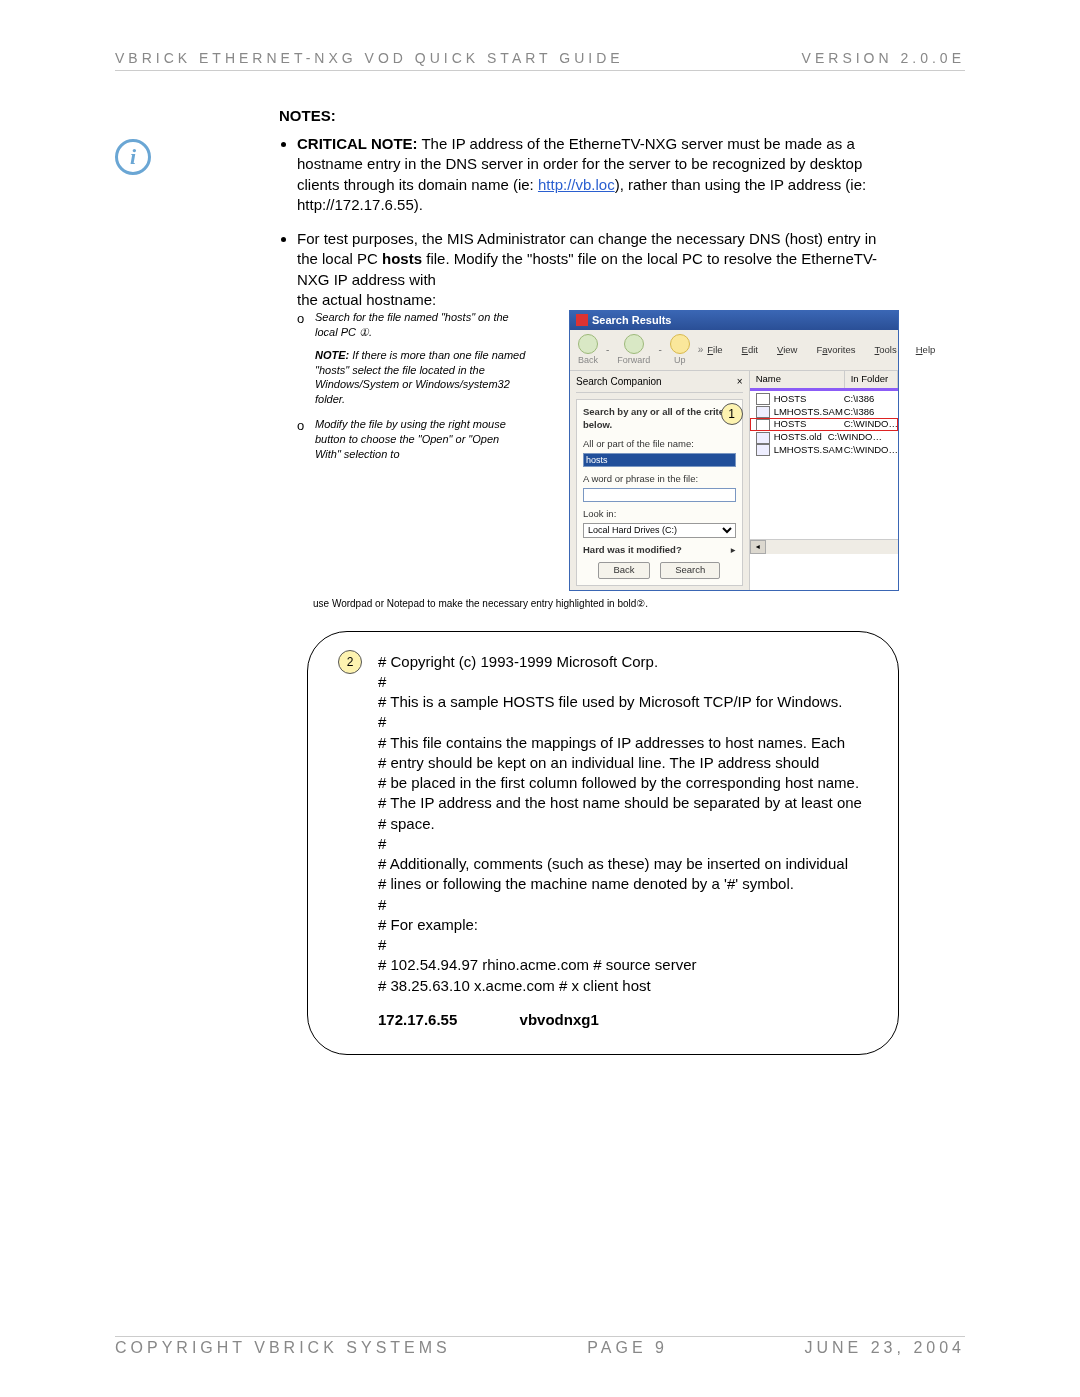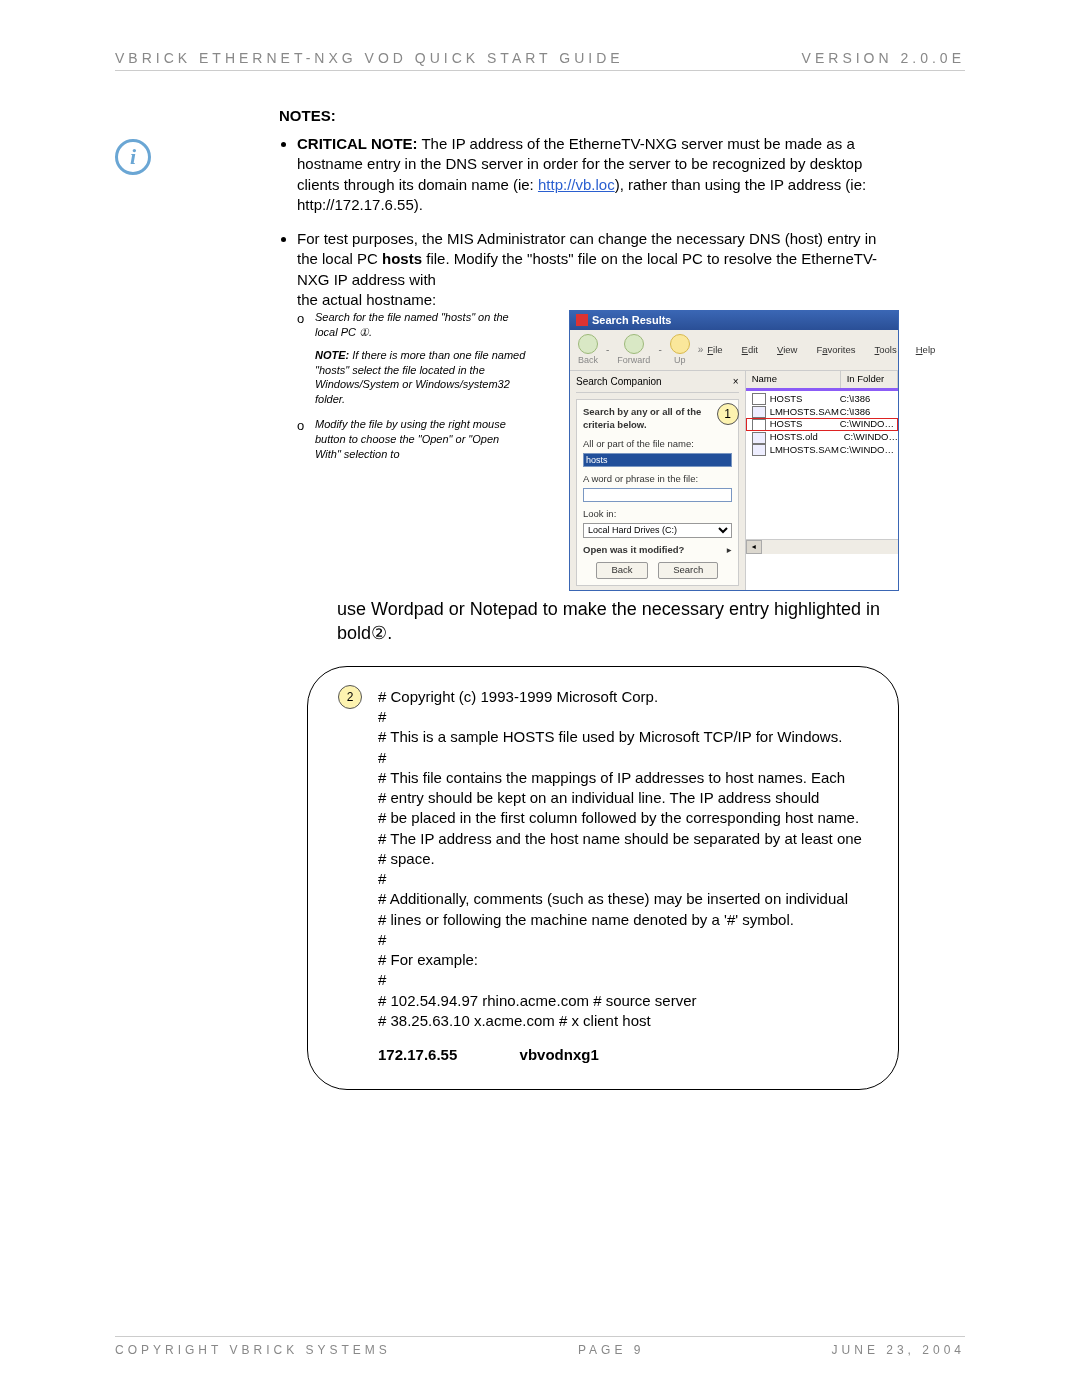--- a/index.html
+++ b/index.html
@@ -286,21 +286,21 @@
     bottom: 60px;
     border-top: 1px solid #ccc;
   }
   .footer-row {
     position: absolute;
     left: 115px;
     right: 115px;
     bottom: 40px;
     display: flex;
     justify-content: space-between;
-    font-size: 12px;
+    font-size: 16px;
     letter-spacing: 4px;
     color: #888;
   }
 </style>
 </head>
 <body>
 
 <div class="page">
 
   <div class="header-row">
@@ -369,21 +369,21 @@
                       <div style="height:6px"></div>
                       <div>All or part of the file name:</div>
                       <input class="pane-input blue" value="hosts" style="">
                       <div>A word or phrase in the file:</div>
                       <input class="pane-input" style="">
                       <div>Look in:</div>
                       <select class="pane-select">
                         <option>Local Hard Drives (C:)</option>
                       </select>
                       <div class="pane-row">
-                        <b>Open was it modified?</b>
+                        <b>Hard was it modified?</b>
                         <span>▸</span>
                       </div>
                       <div class="pane-btns">
                         <span class="pane-btn">Back</span>
                         <span class="pane-btn">Search</span>
                       </div>
                     </div>
                   </div>
                   <div class="results">
                     <div class="res-head">
@@ -406,21 +406,21 @@
                           <div style="flex:1">C:\I386</div>
                         </div>
                         <div class="res-row red">
                           <div style="width:88px; display:flex; align-items:center;">
                             <span class="fi "></span>
                             <span>HOSTS</span>
                           </div>
                           <div style="flex:1">C:\WINDO…</div>
                         </div>
                         <div class="res-row">
-                          <div style="width:92px; display:flex; align-items:center;">
+                          <div style="width:72px; display:flex; align-items:center;">
                             <span class="fi txt"></span>
                             <span>HOSTS.old</span>
                           </div>
                           <div style="flex:1">C:\WINDO…</div>
                         </div>
                         <div class="res-row">
                           <div style="width:88px; display:flex; align-items:center;">
                             <span class="fi txt"></span>
                             <span>LMHOSTS.SAM</span>
                           </div>
@@ -445,21 +445,21 @@
                     <span class="bold">NOTE:</span><span>  If there is more than one file named "hosts" select the file located in the Windows/System or Windows/system32 folder.</span>
                   </div>
                 </div>
               </li>
               <li>
                 <span class="sub-mark">o</span>
                 <div class="sub-text">Modify the file by using the right mouse button to choose the "Open" or "Open With" selection to</div>
               </li>
             </ul>
           </div>
-          <div style="font-size:18px; line-height:1.35; margin-left:40px">use Wordpad or Notepad to make the necessary entry highlighted in bold②.</div>
+          <div style="font-size:10px; line-height:1.35; margin-left:16px">use Wordpad or Notepad to make the necessary entry highlighted in bold②.</div>
 
           
           <div class="bubble-wrap">
             <div class="bubble">
               <div class="callout-2">2</div>
               <div id="bubble-lines">
                   <div class="hosts-line"># Copyright (c) 1993-1999 Microsoft Corp.</div>
                   <div class="hosts-line">#</div>
                   <div class="hosts-line"># This is a sample HOSTS file used by Microsoft TCP/IP for Windows.</div>
                   <div class="hosts-line">#</div>

